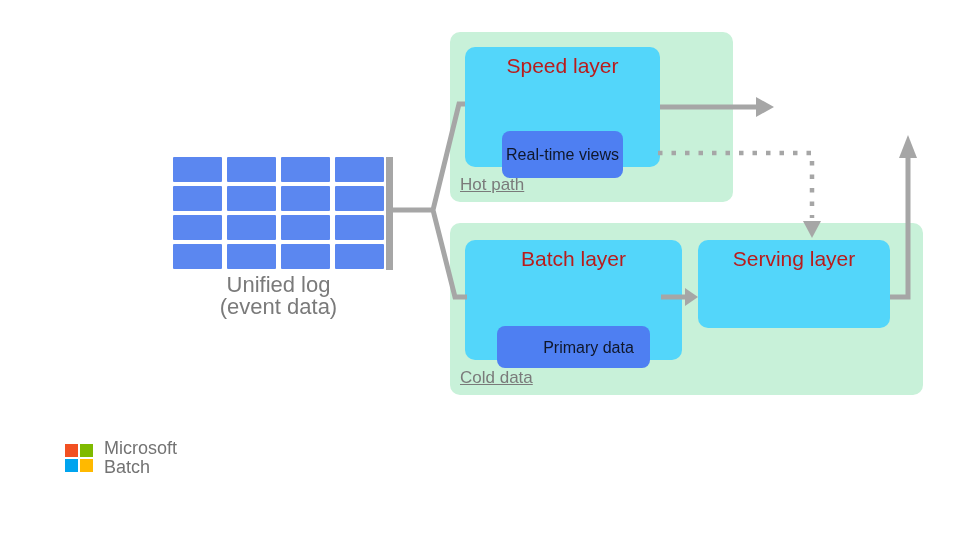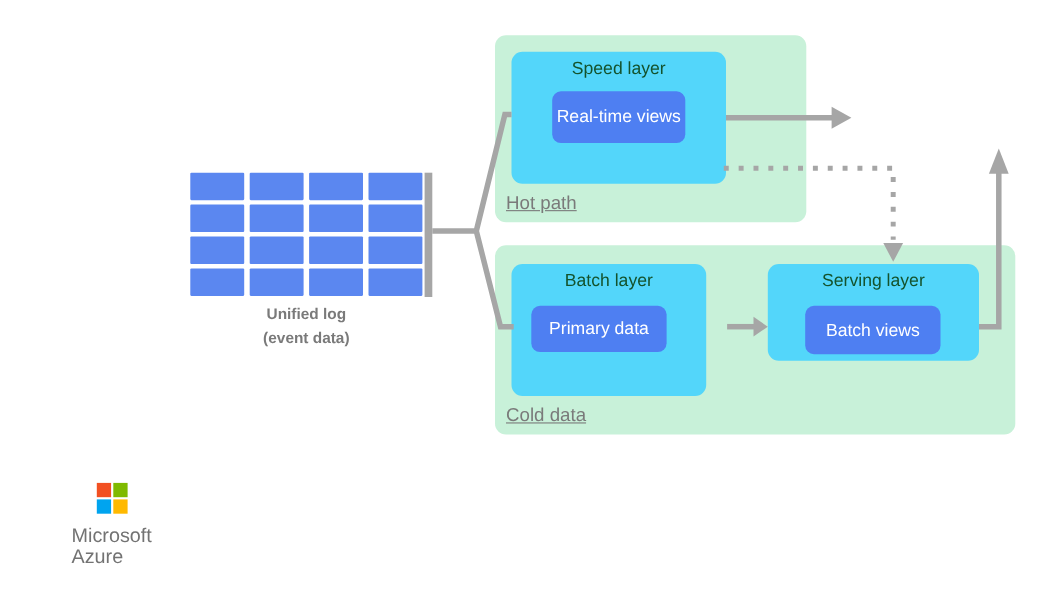--- a/index.html
+++ b/index.html
@@ -25,23 +25,22 @@
   .log-cell {
     background: var(--grid-blue, #5b87f0);
     border-radius: 1px;
   }
   .log-label {
     position: absolute;
     left: 163px; top: 274px;
     width: 231px;
     text-align: center;
     color: var(--label-gray, #7a7a7a);
-    font-size: 14px;
+    font-size: 22px;
     line-height: 22px;
-    font-weight: bold;
   }
 
   
   .path-container {
     position: absolute;
     background: var(--container-green, #c8f1d9);
     border-radius: 10px;
   }
   .hot  { left: 450px; top: 32px;  width: 283px; height: 170px; }
   .cold { left: 450px; top: 223px; width: 473px; height: 172px; }
@@ -54,45 +53,46 @@
   }
 
   
   .layer {
     position: absolute;
     background: var(--layer-cyan, #53d6fa);
     border-radius: 10px;
     color: #ffffff;
   }
   .speed   { left: 15px;  top: 15px; width: 195px; height: 120px; }
-  .batch   { left: 15px;  top: 17px; width: 177px; height: 120px; }
+  .batch   { left: 15px;  top: 17px; width: 217px; height: 120px; }
   .serving { left: 248px; top: 17px; width: 192px; height: 88px; }
   .layer-title {
     position: absolute;
     top: 7px; left: 0; right: 0;
     text-align: center;
-    font-size: 16px;
-    color: #14532d;
+    font-size: 21px;
+    color: #b91c1c;
   }
 
   
   .inner-box {
     position: absolute;
     background: var(--box-blue, #4e7ff2);
     border-radius: 8px;
-    color: #ffffff;
+    color: #0f172a;
     font-size: 16px;
     line-height: 19px;
     display: flex;
     align-items: center;
     justify-content: center;
     text-align: center;
+    margin-top: 48px;
   }
   .realtime    { left: 37px; top: 36px; width: 121px; height: 47px; }
-  .primary     { left: 18px; top: 38px; width: 123px; height: 42px; }
+  .primary     { left: 32px; top: 38px; width: 123px; height: 42px; padding-left: 30px; }
   .batch-views { left: 34px; top: 38px; width: 123px; height: 44px; }
 
   
   .analytics {
     position: absolute;
     left: 775px; top: 77px;
     width: 150px; height: 56px;
     background: var(--box-blue, #4e7ff2);
     border-radius: 10px;
     color: #ffffff;
@@ -113,21 +113,20 @@
   .chead { fill: var(--line-gray, #a6a6a6); stroke: none; }
   .cbar  { fill: var(--line-gray, #a6a6a6); }
 
   
   .ms-logo {
     position: absolute;
     left: 65px; top: 439px;
     display: flex;
     align-items: center;
     gap: 11px;
-    flex-direction: column;
   }
   .ms-squares {
     display: grid;
     grid-template-columns: 13px 13px;
     grid-template-rows: 13px 13px;
     gap: 2px;
   }
   .ms-sq-red    { background: var(--ms-red, #f25022); }
   .ms-sq-green  { background: var(--ms-green, #7fba00); }
   .ms-sq-blue   { background: var(--ms-blue, #00a4ef); }
@@ -170,21 +169,20 @@
     <div class="path-label">Hot path</div>
   </div>
 
   <div class="path-container cold">
     <div class="layer batch">
       <div class="layer-title">Batch layer</div>
       <div class="inner-box primary">Primary data</div>
     </div>
     <div class="layer serving">
       <div class="layer-title">Serving layer</div>
-      <div class="inner-box batch-views">Batch views</div>
     </div>
     <div class="path-label">Cold data</div>
   </div>
 
 
   <svg class="connectors" width="958" height="542" viewBox="0 0 958 542">
 
     <rect class="cbar" x="386" y="157" width="7" height="113"></rect>
 
     <path class="cline" d="M393,210 H433 M433,210 L459,104 H465 M433,210 L455,297 H467"></path>
@@ -212,17 +210,17 @@
 
   <div class="ms-logo">
     <div class="ms-squares">
       <div class="ms-sq-red"></div>
       <div class="ms-sq-green"></div>
       <div class="ms-sq-blue"></div>
       <div class="ms-sq-yellow"></div>
     </div>
     <div class="ms-text">
       <div>Microsoft</div>
-      <div>Azure</div>
+      <div>Batch</div>
     </div>
   </div>
 
 </div>
 
 </body></html>

